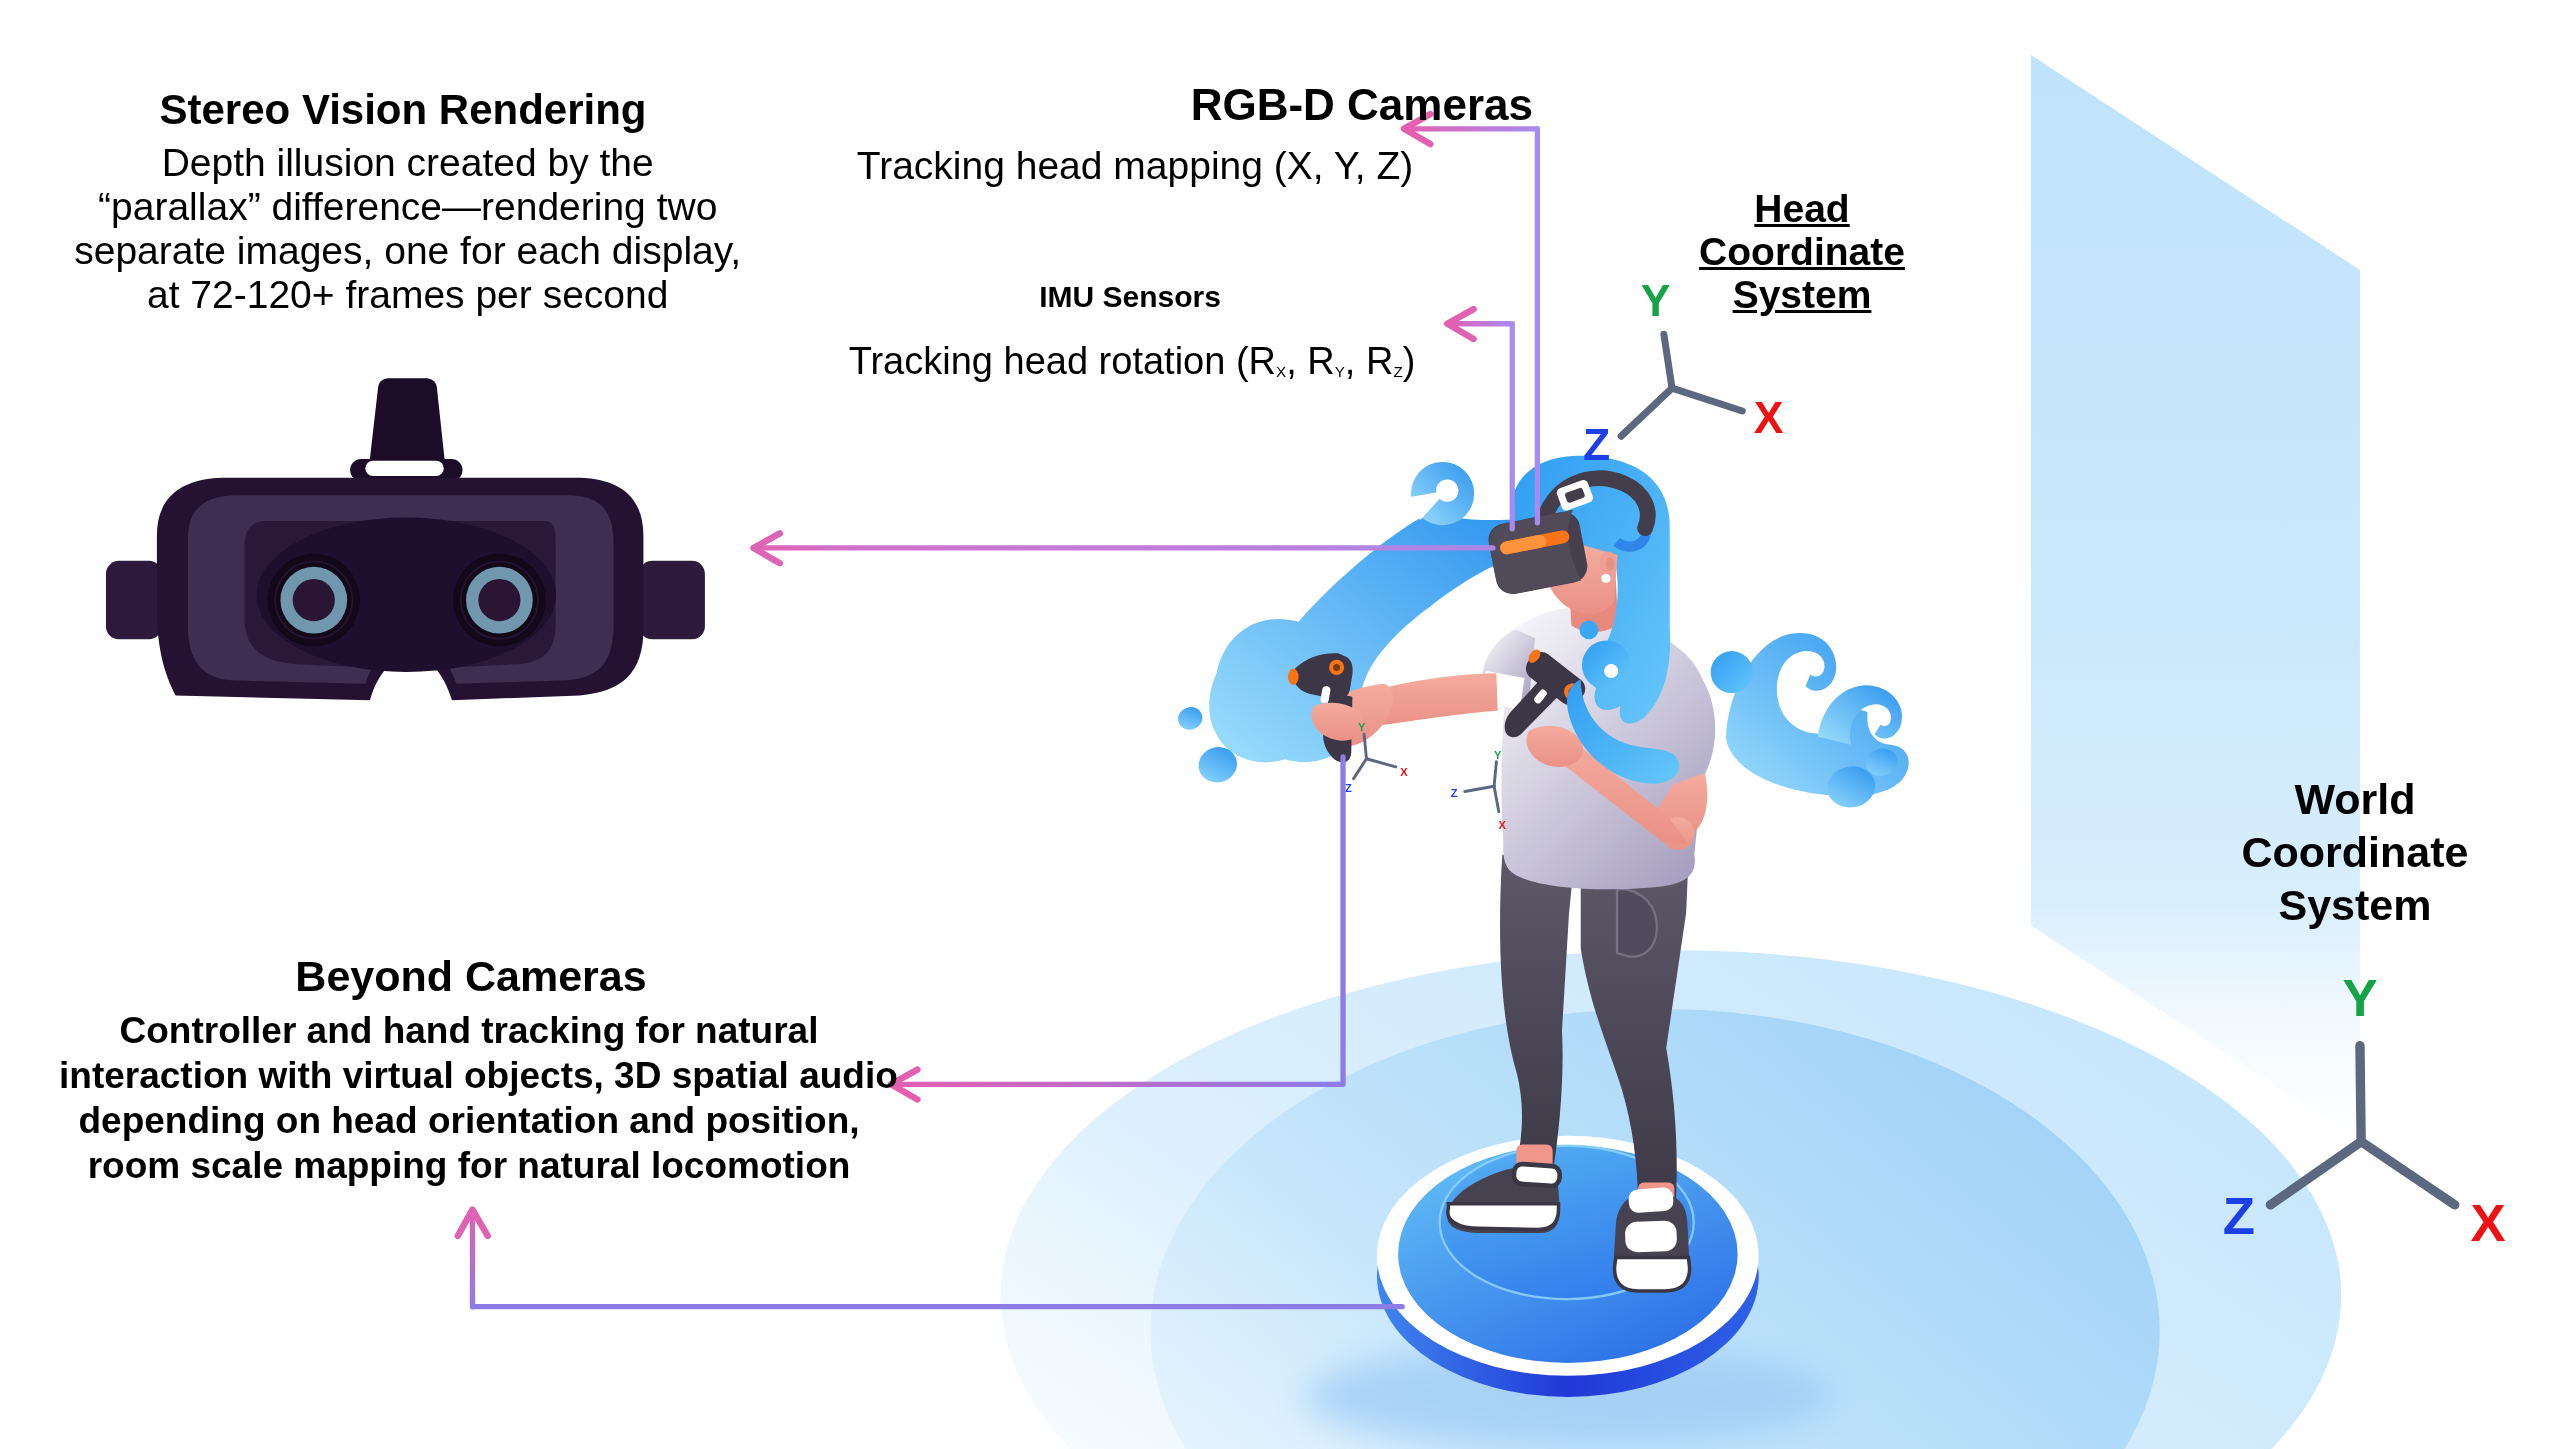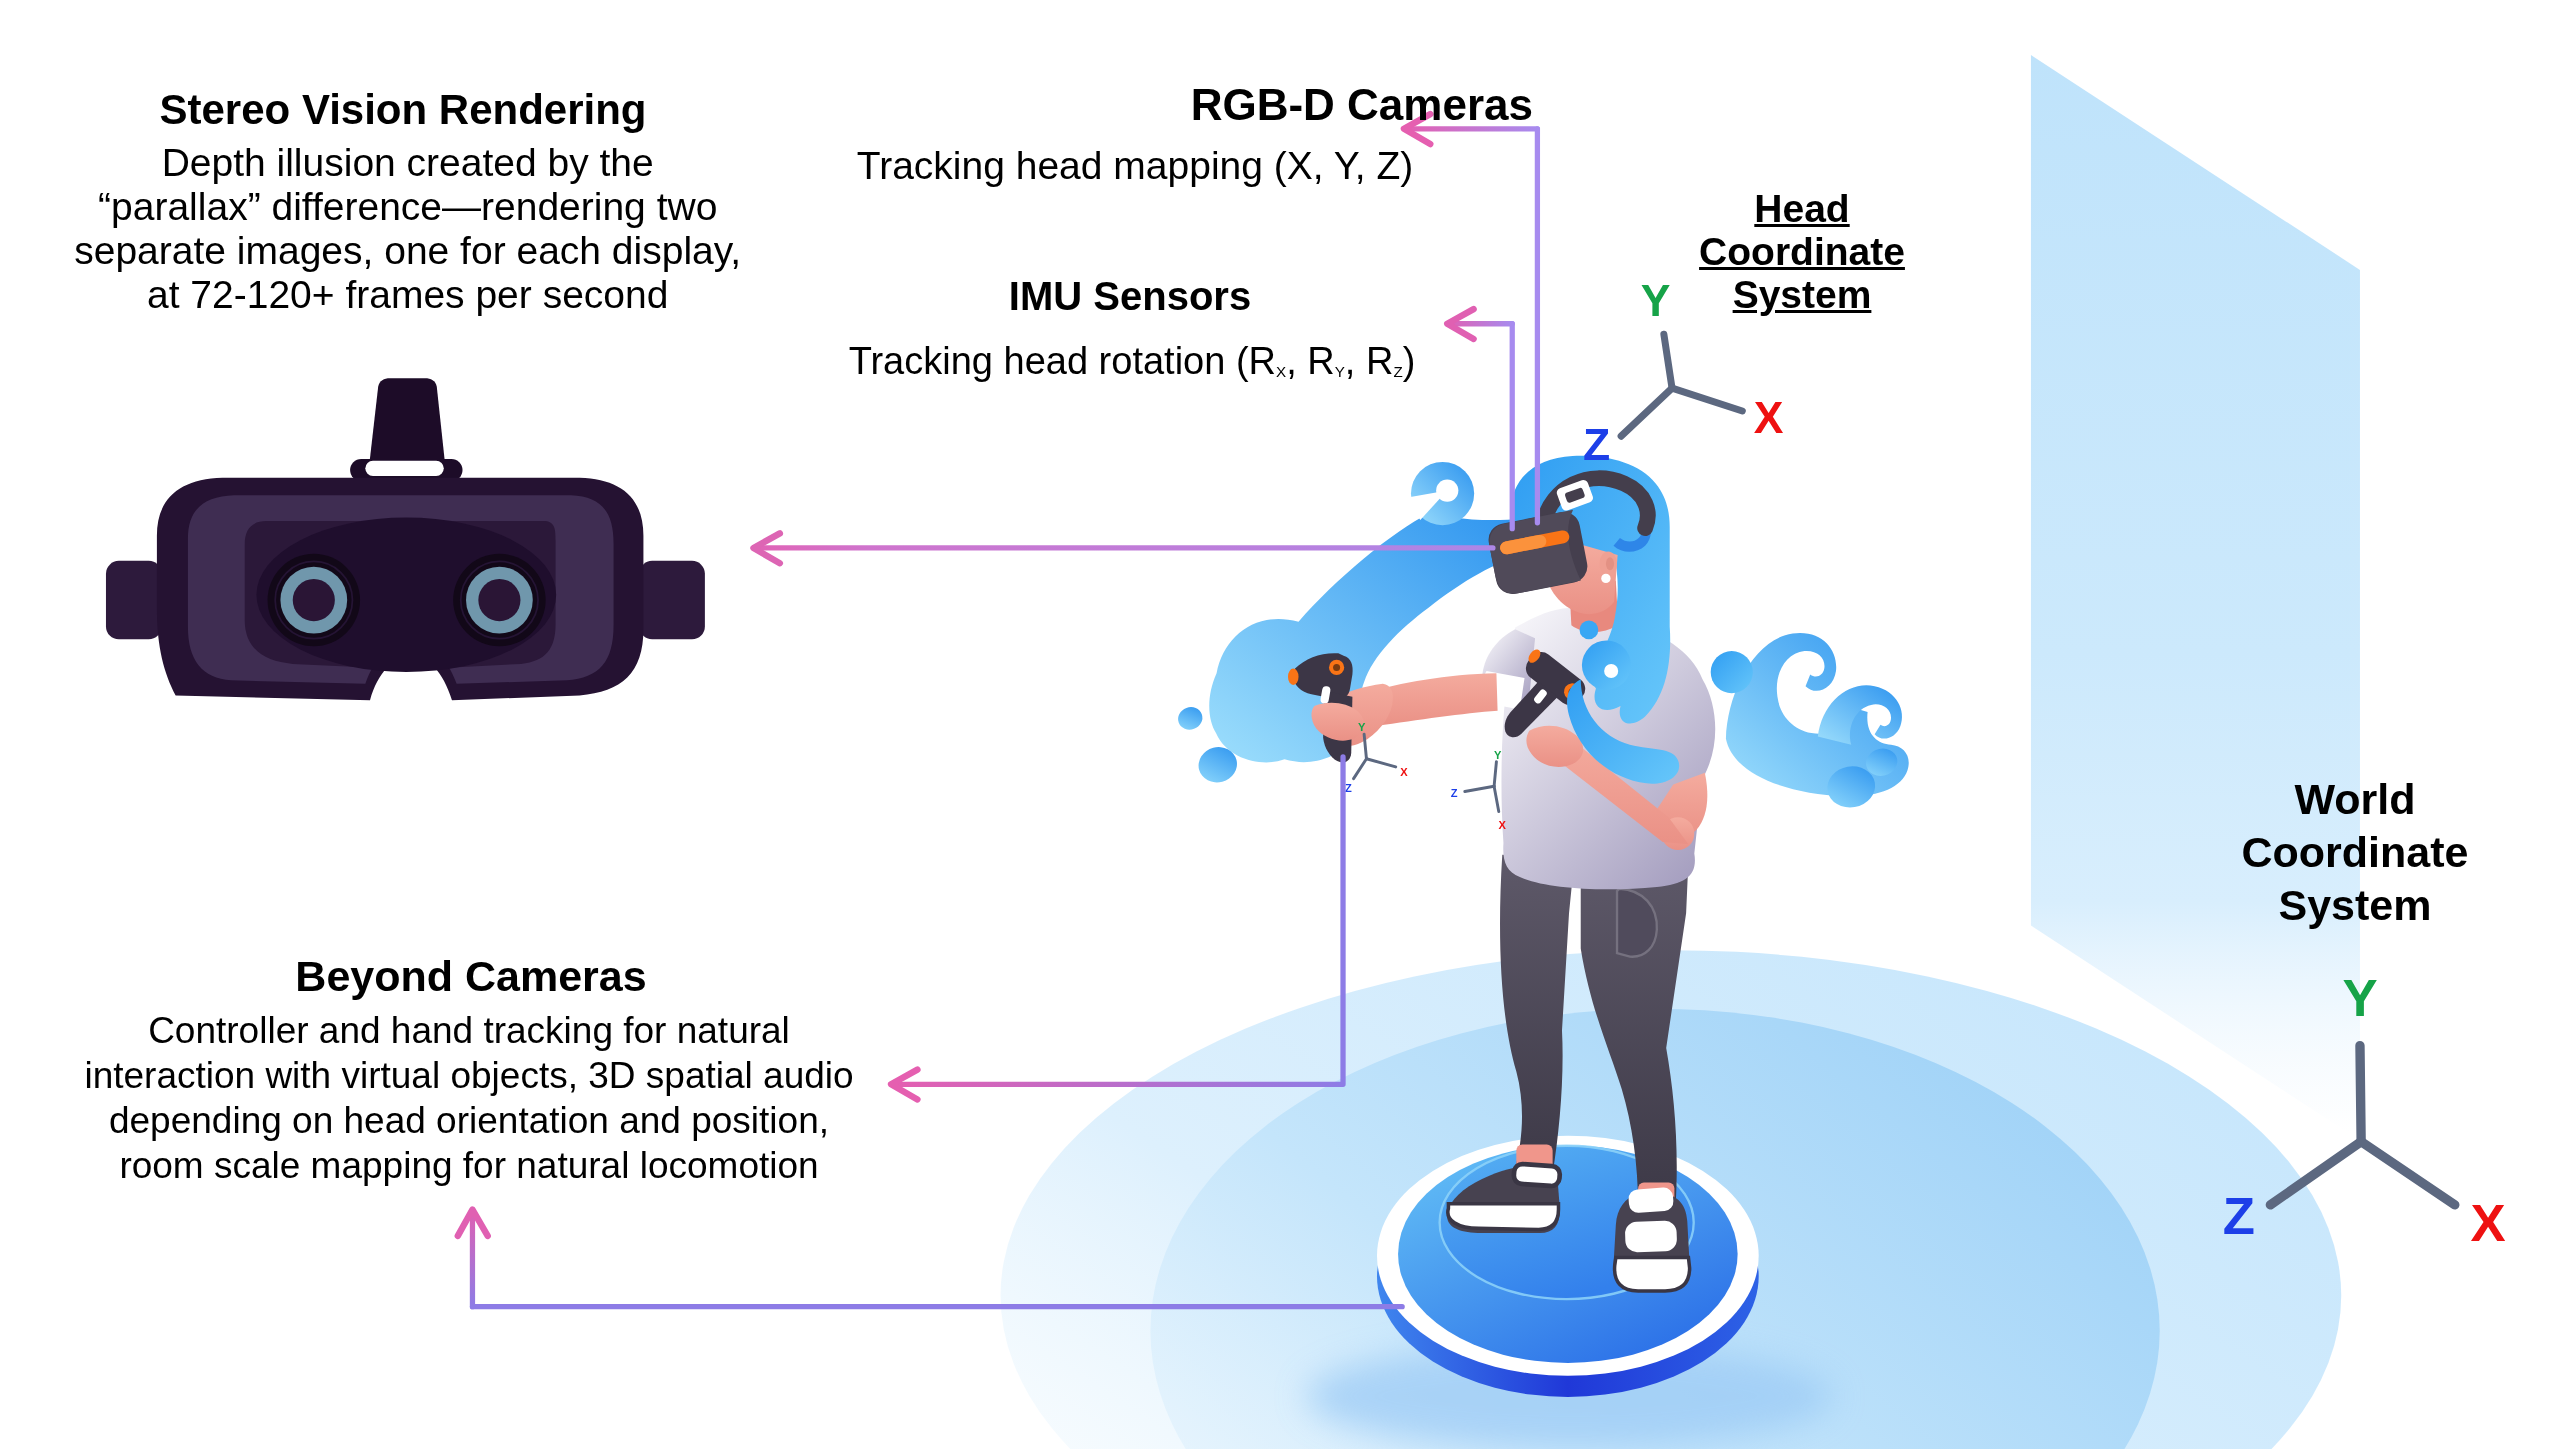--- a/index.html
+++ b/index.html
@@ -266,19 +266,19 @@
 <path d="M 1567 1827 L 1522 1852 L 1567 1878" stroke="#e55fb0" stroke-width="11"></path>
 <path d="M 2395 2232 L 807 2232" stroke="#8d7ce6" stroke-width="9"></path>
 <path d="M 807 2232 L 807 2068" stroke="url(#gE)" stroke-width="9"></path>
 <path d="M 782 2111 L 807 2066 L 833 2111" stroke="#e060b2" stroke-width="11"></path>
 </g>
 </svg>
 <div class="tb ttl" style="left:-7px;top:86px;width:820px;font-size:42px;line-height:47px;white-space:nowrap;">Stereo Vision Rendering</div>
 <div class="tb" style="left:-2.3px;top:141px;width:820px;font-size:39px;line-height:44px;white-space:nowrap;">Depth illusion created by the<br>“parallax” difference—rendering two<br>separate images, one for each display,<br>at 72-120+ frames per second</div>
 <div class="tb ttl" style="left:713px;top:81px;width:820px;font-size:44px;line-height:47px;white-space:nowrap;text-align:right;">RGB-D Cameras</div>
 <div class="tb" style="left:725px;top:142px;width:820px;font-size:39px;line-height:47px;white-space:nowrap;">Tracking head mapping (X, Y, Z)</div>
-<div class="tb ttl" style="left:720px;top:273px;width:820px;font-size:40px;line-height:47px;white-space:nowrap;">IMU Sensors</div>
+<div class="tb ttl" style="left:720px;top:273px;width:820px;font-size:30px;line-height:47px;white-space:nowrap;">IMU Sensors</div>
 <div class="tb" style="left:722px;top:338px;width:820px;font-size:38px;line-height:47px;white-space:nowrap;">Tracking head rotation (R<sub>X</sub>, R<sub>Y</sub>, R<sub>Z</sub>)</div>
 <div class="tb ttl" style="left:61px;top:953px;width:820px;font-size:43px;line-height:47px;white-space:nowrap;">Beyond Cameras</div>
-<div class="tb" style="left:59px;top:1008px;width:820px;font-size:37px;line-height:45px;white-space:nowrap;" id="bvbody">Controller and hand tracking for natural<br>interaction with virtual objects, 3D spatial audio<br>depending on head orientation and position,<br>room scale mapping for natural locomotion</div>
+<div class="tb" style="left:59px;top:1008px;width:820px;font-size:37px;line-height:45px;white-space:nowrap;font-weight:bold;" id="bvbody">Controller and hand tracking for natural<br>interaction with virtual objects, 3D spatial audio<br>depending on head orientation and position,<br>room scale mapping for natural locomotion</div>
 <div class="tb ttl" style="left:1392px;top:187px;width:820px;font-size:39px;line-height:43px;white-space:nowrap;text-decoration:underline;">Head<br>Coordinate<br>System</div>
 <div class="tb ttl" style="left:1945px;top:773px;width:820px;font-size:43px;line-height:53px;white-space:nowrap;">World<br>Coordinate<br>System</div>
 
 
 </body></html>

